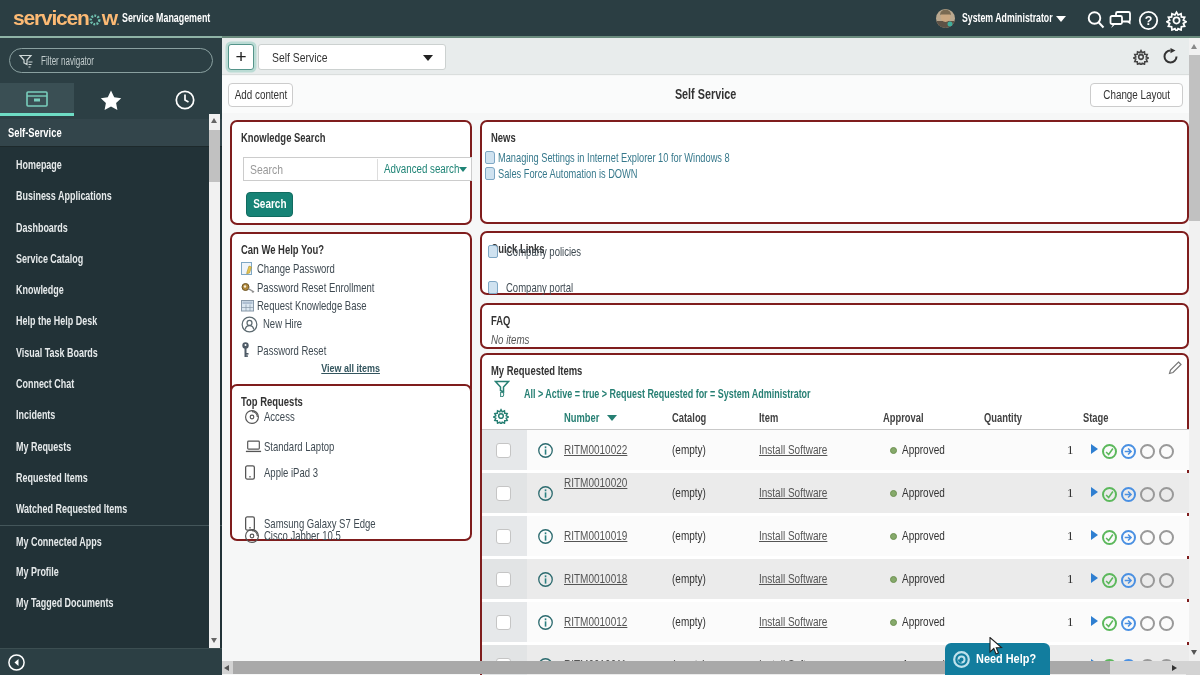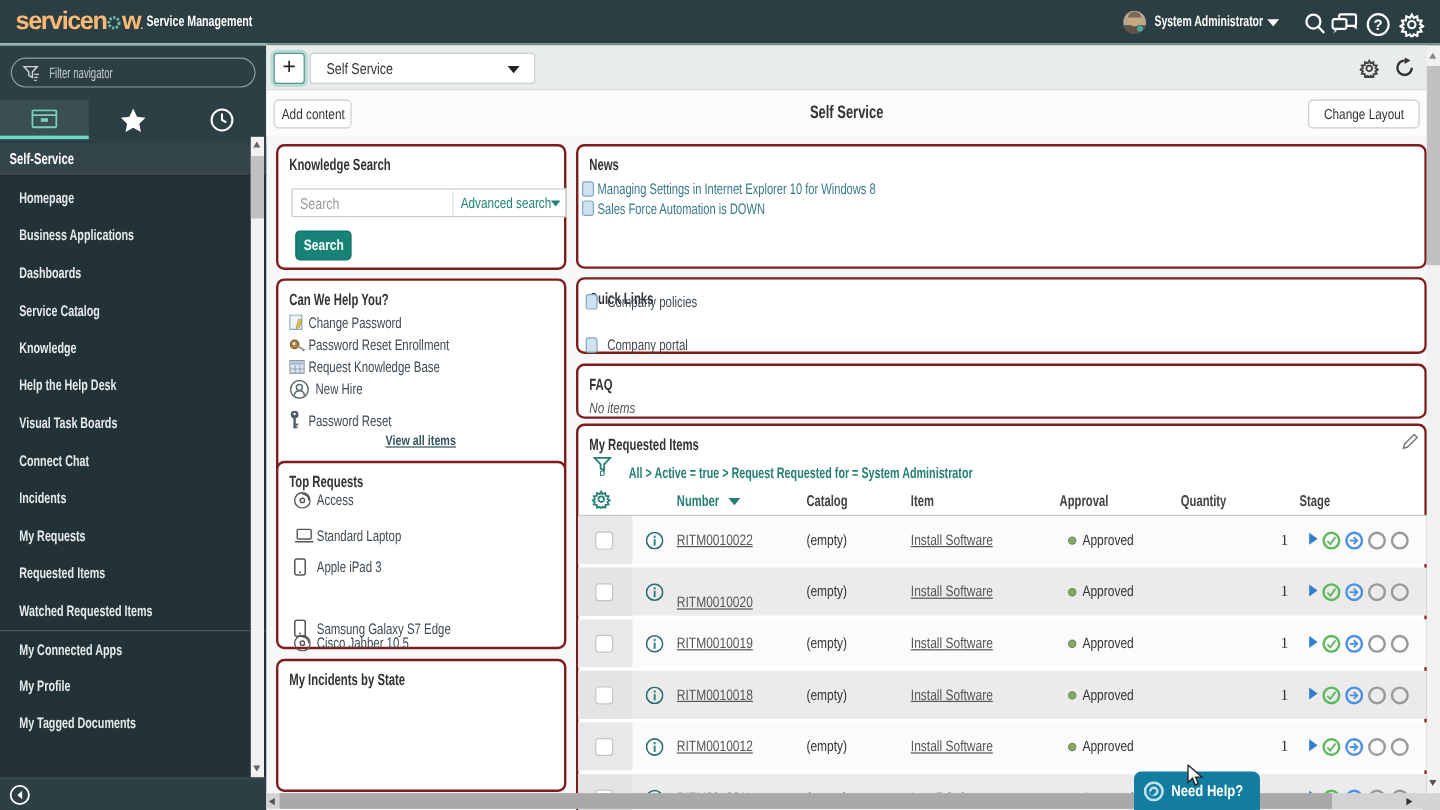--- a/index.html
+++ b/index.html
@@ -269,23 +269,20 @@
           <circle cx="8.5" cy="8.5" r="7.8" fill="none" stroke="#555" stroke-width="1.4"></circle>
           <circle cx="8.5" cy="8.5" r="2.2" fill="none" stroke="#555" stroke-width="1.4"></circle>
           <path d="M8.5 2 a6.5 6.5 0 0 1 6.5 6.5" fill="none" stroke="#555" stroke-width="1.4"></path>
         </svg><span class="sx" style="transform:scaleX(0.75)">Cisco Jabber 10.5</span></div>
     <div class="lrow" style="left:13px;top:130px;">
       <svg width="10" height="15" viewBox="0 0 11 16" style="vertical-align:-3px;margin-right:9px;">
           <rect x="0.7" y="0.7" width="9.6" height="14.6" rx="1.8" fill="none" stroke="#555" stroke-width="1.4"></rect>
           <circle cx="5.5" cy="12.8" r="0.9" fill="#555"></circle>
         </svg><span class="sx" style="transform:scaleX(0.75)">Samsung Galaxy S7 Edge</span></div>
   </div>
-  <div class="card" style="left:8px;top:511px;width:242px;height:111px;">
-    <div class="ct"><span class="sx" style="transform:scaleX(0.70)">My Incidents by State</span></div>
-  </div>
 
   <div class="card" style="left:258px;top:82px;width:709px;height:104px;">
     <div class="ct"><span class="sx" style="transform:scaleX(0.70)">News</span></div>
     <div class="lrow" style="left:3px;top:29px;"><span class="doc" style="margin-right:3px;"></span><span class="tlink"><span class="sx" style="transform:scaleX(0.73)">Managing Settings in Internet Explorer 10 for Windows 8</span></span></div>
     <div class="lrow" style="left:3px;top:45px;"><span class="doc" style="margin-right:3px;"></span><span class="tlink"><span class="sx" style="transform:scaleX(0.73)">Sales Force Automation is DOWN</span></span></div>
   </div>
   <div class="card" style="left:258px;top:193px;width:709px;height:64px;">
     <div class="ct"><span class="sx" style="transform:scaleX(0.70)">Quick Links</span></div>
     <div class="lrow" style="left:6px;top:12px;"><span class="doc" style="margin-right:8px;"></span><span class="sx" style="transform:scaleX(0.75)">Company policies</span></div>
     <div class="lrow" style="left:6px;top:48px;"><span class="doc" style="margin-right:8px;"></span><span class="sx" style="transform:scaleX(0.75)">Company portal</span></div>
@@ -338,21 +335,21 @@
         </div>
         <div style="position:relative;height:43px;">
           <div style="position:absolute;left:0;top:0;right:0;height:40px;background:#ebebeb"></div>
           <div style="position:absolute;left:0;top:0;width:45px;height:40px;background:#e2e4e5"></div>
           <div style="position:absolute;left:14px;top:12.5px;width:15px;height:15px;background:#fff;border:1px solid #c5c5c5;border-radius:3px;"></div>
           <svg style="position:absolute;left:56px;top:12.5px;" width="15" height="15" viewBox="0 0 16 16">
             <circle cx="8" cy="8" r="7.2" fill="none" stroke="#2b6a6e" stroke-width="1.4"></circle>
             <rect x="7.2" y="6.8" width="1.7" height="5.6" fill="#2b7f80"></rect>
             <rect x="7.2" y="3.6" width="1.7" height="2" fill="#2b7f80"></rect>
           </svg>
-          <div style="position:absolute;left:82px;top:22px;font-size:12.5px;"><span class="rowlink"><span class="sx8">RITM0010020</span></span></div>
+          <div style="position:absolute;left:82px;top:3px;font-size:12.5px;"><span class="rowlink"><span class="sx8">RITM0010020</span></span></div>
           <div style="position:absolute;left:190px;top:13px;font-size:12.5px;color:#333;"><span class="sx8">(empty)</span></div>
           <div style="position:absolute;left:277px;top:13px;font-size:12.5px;"><span class="rowlink"><span class="sx8">Install Software</span></span></div>
           <div style="position:absolute;left:408px;top:13px;font-size:12.5px;color:#333;"><span style="display:inline-block;width:7px;height:7px;border-radius:50%;background:#86a96b;border:1px solid #6d9150;vertical-align:0.5px;margin-right:5px;"></span><span class="sx8">Approved</span></div>
           <div style="position:absolute;left:585px;top:12px;font-size:13px;color:#333;font-family:'Liberation Serif',serif;">1</div>
           <div style="position:absolute;left:609px;top:14px;width:0;height:0;border-top:5px solid transparent;border-bottom:5px solid transparent;border-left:7px solid #2f7fd1;"></div>
           <div style="position:absolute;left:620px;top:12px;white-space:nowrap;"><span class="stgc" style="border-color:#5cb85c;"><svg width="11" height="11" viewBox="0 0 13 13" style="display:block">
                 <path d="M2.5 7 l3 3 5-7" fill="none" stroke="#5cb85c" stroke-width="1.8"></path>
               </svg></span><span class="stgc" style="border-color:#4a90e2;"><svg width="11" height="11" viewBox="0 0 13 13" style="display:block">
                 <path d="M2 6.5 h7 M6 3 l3.5 3.5 -3.5 3.5" fill="none" stroke="#4a90e2" stroke-width="1.8"></path>
               </svg></span><span class="stgc"></span><span class="stgc"></span></div>

